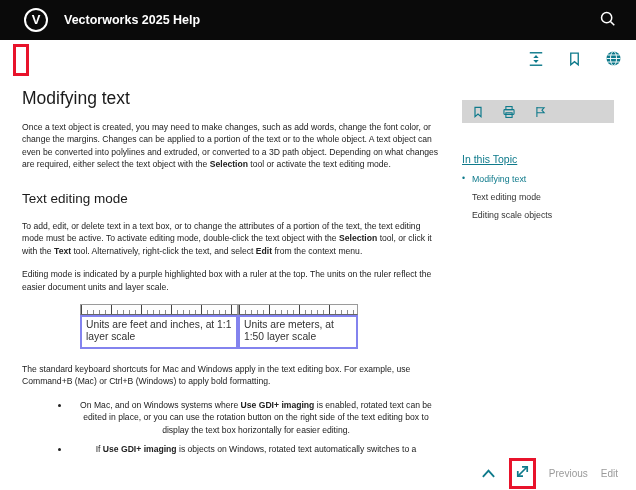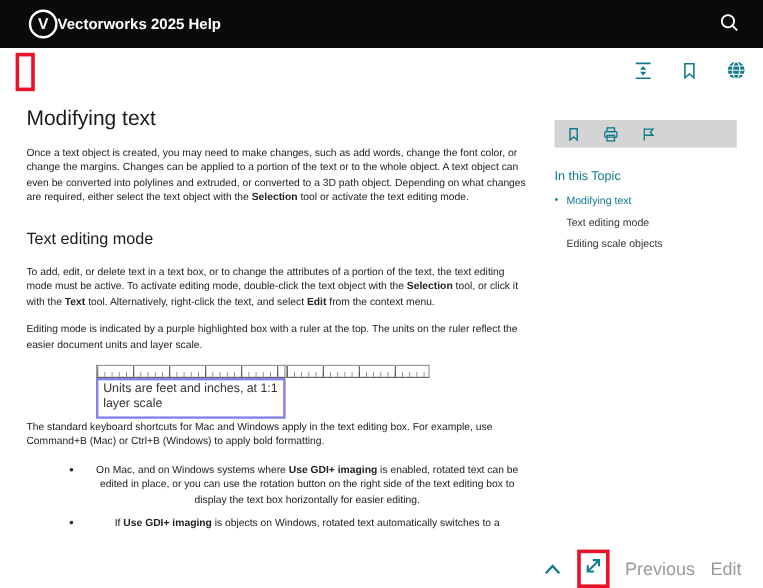--- a/index.html
+++ b/index.html
@@ -12,21 +12,21 @@
   
   .header {
     position:absolute; top:0; left:0; width:636px; height:40px;
     background:#0a0a0a; display:flex; align-items:center; padding:0 16px;
   }
   .logo {
     width:24px; height:24px; border:2px solid #fff; border-radius:50%;
     color:#fff; font-weight:bold; font-size:13px; line-height:20px;
     text-align:center; margin-left:8px; flex:0 0 auto;
   }
-  .header-title { color:#fff; font-weight:bold; font-size:12.5px; }
+  .header-title { color:#fff; font-weight:bold; font-size:12.5px; margin-left:16px; }
   .search-btn { margin-left:auto; background:none; border:none; padding:4px; cursor:pointer; }
 
   
   .annotation-box { border:3px solid #e8132b; display:inline-block; background:transparent; }
   .menu-anno { position:absolute; top:44px; left:13px; padding:3px 4px; }
   .menu-btn { background:none; border:none; padding:1px; cursor:pointer; display:block; }
   .hamburger { width:17px; }
   .hamburger .bar { height:2px; background:#3c3c3c; margin:3px 0; }
 
   
@@ -35,21 +35,21 @@
   .teal { color:#0e7a8b; }
 
   
   .content { position:absolute; left:22px; top:88px; width:420px; }
   .content h1 { font-size:17.5px; font-weight:400; color:#1a1a1a; margin:0 0 12px; }
   .content h2 { font-size:13.5px; font-weight:400; color:#1a1a1a; margin:20px 0 14px; }
   .content p { font-size:8.6px; line-height:1.45; margin:0 0 11px; }
   .content b { font-weight:bold; }
 
   
-  .figures { display:flex; margin:2px 0 0 58px; }
+  .figures { display:flex; margin:2px 0 14px 58px; }
   .ruler {
     height:11px; border:1px solid #9a9a9a; border-bottom:1px solid #666; background-color:#fdfdfd;
     background-image:
       repeating-linear-gradient(to right, #444 0 1px, transparent 1px 30px),
       repeating-linear-gradient(to right, #8a8a8a 0 1px, transparent 1px 6px);
     background-size: 30px 9px, 6px 4px;
     background-position: left bottom, left bottom;
     background-repeat: repeat-x, repeat-x;
   }
   .figure-box {
@@ -61,30 +61,30 @@
 
   .content ul { margin:2px 0 0; padding-left:48px;text-align:center; }
   .content li { font-size:8.6px; line-height:1.45; margin-bottom:7px; }
 
   
   .sidebar { position:absolute; left:462px; top:100px; width:152px; }
   .sidebar-toolbar {
     background:#d4d4d4; height:23px; display:flex; align-items:center;
     gap:18px; padding:0 10px;
   }
-  .in-this-topic { color:#0e7a8b; font-size:10.5px; margin:18px 0 9px; }
+  .in-this-topic { color:#0e7a8b; font-size:10.5px; margin:30px 0 9px;text-decoration:underline; }
   .topic-list { list-style:none; margin:0; padding:0; }
   .topic-list li { position:relative; padding-left:10px; font-size:8.8px; margin-bottom:8px; color:#333; cursor:pointer; }
   .topic-list li.active { color:#0e7a8b; }
   .topic-list li .dot { position:absolute; left:0; top:-1px; color:#0e7a8b; }
 
   
   .footer-controls { position:absolute; right:18px; top:458px; display:flex; align-items:center; gap:13px; }
   .expand-anno { position:static; padding:2px; }
-  .pager { font-size:15px; color:#9a9a9a; cursor:pointer; }
+  .pager { font-size:10px; color:#9a9a9a; cursor:pointer; }
 </style>
 </head>
 <body>
 
 <div class="header">
   <div class="logo">V</div>
   <div class="header-title">Vectorworks 2025 Help</div>
   <button class="search-btn">
     <span>
       <svg width="17" height="17" viewBox="0 0 20 20">
@@ -147,20 +147,21 @@
 
   <p><span>Editing mode is indicated by a purple highlighted box with a ruler at the top. The units on the ruler reflect the easier document units and layer scale.</span></p>
 
   <div class="figures">
     <div class="fig1">
       <div class="ruler"></div>
       <div class="figure-box">Units are feet and inches, at 1:1 layer scale</div>
     </div>
     <div class="fig2">
       <div class="ruler"></div>
+      <div class="figure-box">Units are meters, at 1:50 layer scale</div>
     </div>
   </div>
 
   <p><span>The standard keyboard shortcuts for Mac and Windows apply in the text editing box. For example, use Command+B (Mac) or Ctrl+B (Windows) to apply bold formatting.</span></p>
 
   <ul>
     <li><span>On Mac, and on Windows systems where </span><b>Use GDI+ imaging</b><span> is enabled, rotated text can be edited in place, or you can use the rotation button on the right side of the text editing box to display the text box horizontally for easier editing.</span></li>
     <li><span>If </span><b>Use GDI+ imaging</b><span> is objects on Windows, rotated text automatically switches to a</span></li>
   </ul>
 </div>

